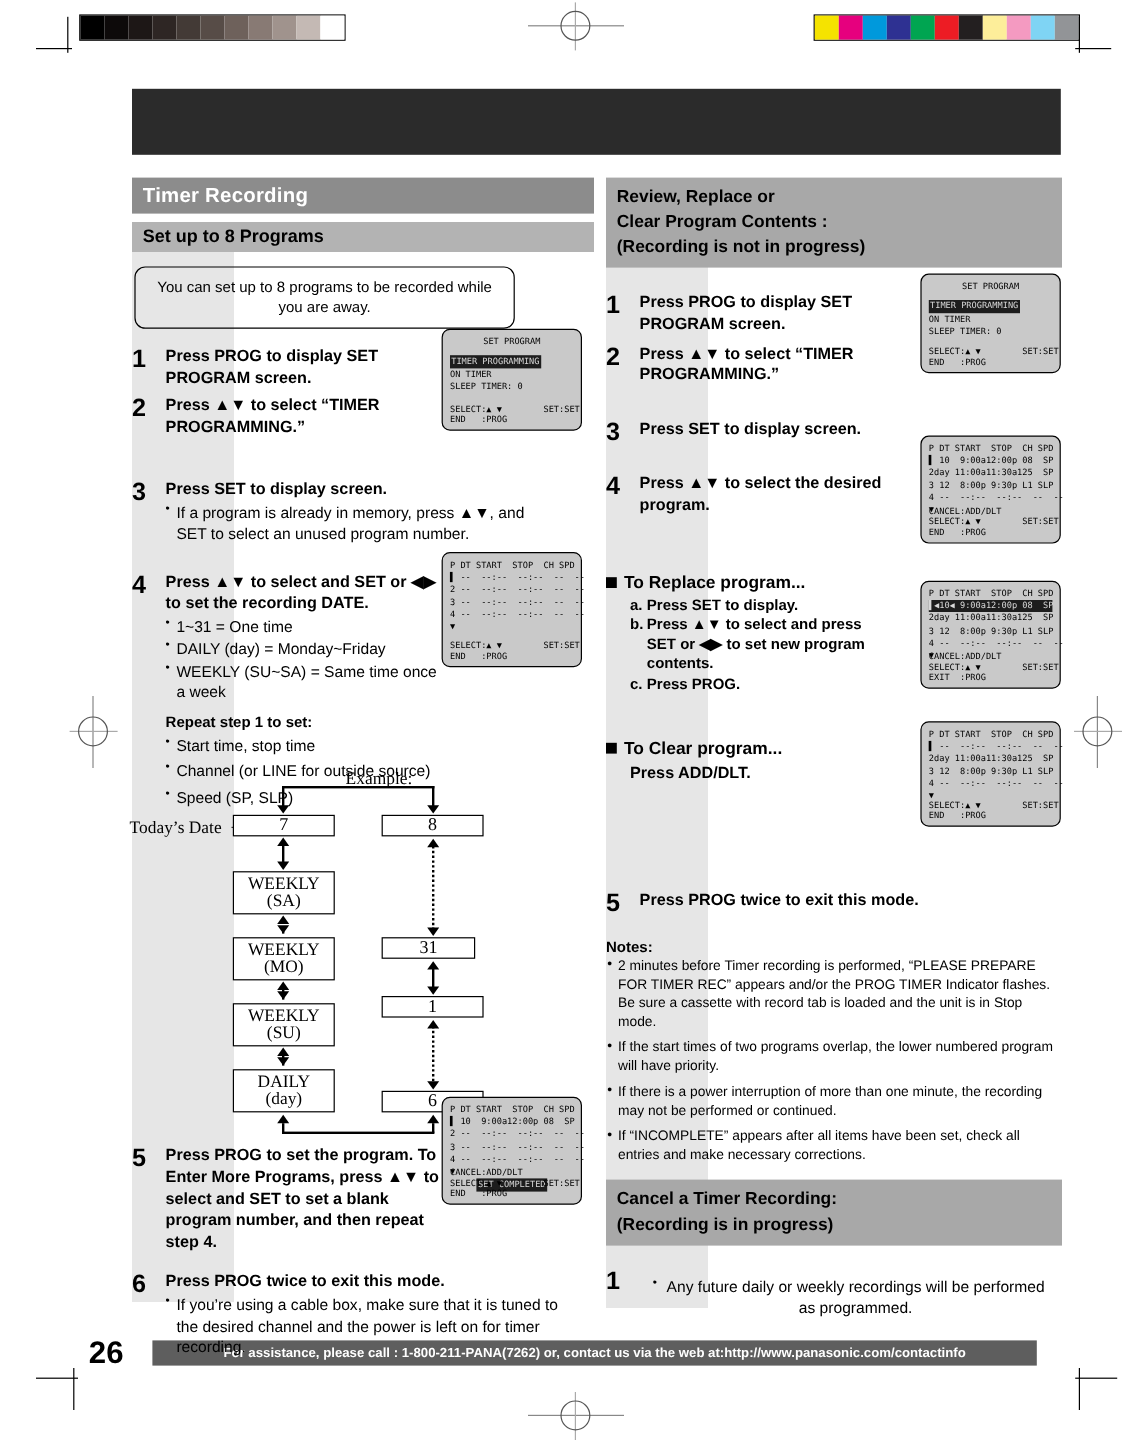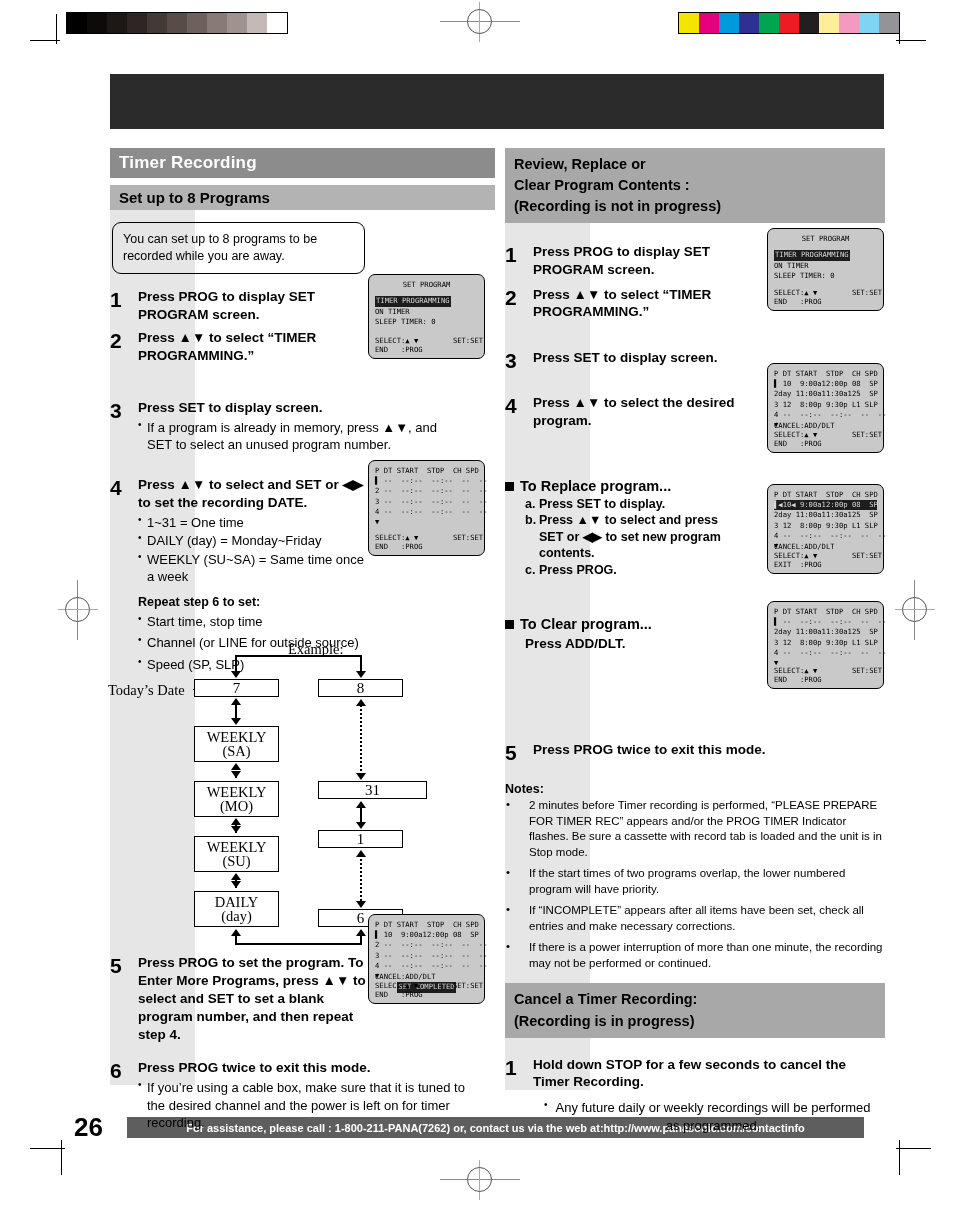--- a/index.html
+++ b/index.html
@@ -48,22 +48,22 @@
     padding:4px 0 4px 9px; margin-top:7px;
   }
   .hdr-grey {
     background:#a8a8a8; color:#000; font-size:14.5px; font-weight:bold;
     padding:6px 0 6px 9px; line-height:1.45;
   }
 
   .callout {
     border:1px solid #000; border-radius:9px;
     margin:12px 0 0 0; padding:8px 10px;
-    font-size:12.5px; line-height:1.35; width:253px; margin-left:2px;
-    position:relative; z-index:2; background:transparent;
+    font-size:12.5px; line-height:1.35; width:317px; margin-left:2px;
+    position:relative; z-index:2; background:transparent;text-align:center;
   }
 
   
   .step { position:relative; display:flex; align-items:flex-start; z-index:2; }
   .num {
     font-size:21px; font-weight:bold; width:28px; flex:0 0 28px;
     line-height:1.05; padding-top:1px;
   }
   .stxt { font-size:13.5px; font-weight:bold; line-height:1.32; }
   .bullets { list-style:none; font-weight:normal; font-size:13px; line-height:1.35; margin-top:2px;}
@@ -98,21 +98,21 @@
   .dline { position:absolute; width:0; border-left:2px dotted #000; }
   .arw { position:absolute; width:0; height:0; border-left:5px solid transparent; border-right:5px solid transparent; }
   .arw.dn { border-top:7px solid #000; }
   .arw.up { border-bottom:7px solid #000; }
   .flabel { position:absolute; font-family:"Liberation Serif", serif; font-size:14.5px; }
   .exlabel { position:absolute; font-family:"Liberation Serif", serif; font-size:14.5px; }
 
   
   .notes-t { font-size:12.5px; font-weight:bold; margin-bottom:2px; }
   .notes { list-style:none; font-size:11.5px; line-height:1.35; }
-  .notes li { position:relative; padding-left:24px; margin-bottom:6px; }
+  .notes li { position:relative; padding-left:10px; margin-bottom:6px; }
   .notes li:before { content:"•"; position:absolute; left:1px; top:-1px; }
 
   .sqhdr { font-size:14.5px; font-weight:bold; display:flex; align-items:baseline; }
   .sq { width:9px; height:9px; background:#000; margin-right:6px; display:inline-block; flex:0 0 9px;}
   .abc { list-style:none; font-size:12.5px; font-weight:bold; line-height:1.32; margin-left:20px; margin-top:2px;}
   .abc li { display:flex; }
   .abc .k { width:14px; flex:0 0 14px; }
 
   
   .pagenum { position:absolute; left:74px; top:1112px; font-size:26px; font-weight:bold; }
@@ -239,21 +239,21 @@
 
     <div class="step" style="margin-top:22px;">
       <div class="num">4</div>
       <div style="width:235px;">
         <div class="stxt">Press ▲▼ to select and SET or ◀▶ to set the recording DATE.</div>
         <ul class="bullets">
           <li>1~31 = One time</li>
           <li>DAILY (day) = Monday~Friday</li>
           <li>WEEKLY (SU~SA) = Same time once a week</li>
         </ul>
-        <div class="sublabel">Repeat step 6 to set:</div>
+        <div class="sublabel">Repeat step 1 to set:</div>
         <ul class="bullets sp">
           <li>Start time, stop time</li>
           <li>Channel (or LINE for outside source)</li>
           <li>Speed (SP, SLP)</li>
         </ul>
       </div>
     </div>
 
     <div class="lcd" style="position:absolute; left:258px; top:312px; width:117px; height:96px;">
       <pre>P DT START  STOP  CH SPD</pre>
@@ -319,21 +319,21 @@
       </div>
       <div>
         <div class="vline" style="left:65px; top:222px; height:13px;"></div>
         <div class="arw up" style="left:61px; top:220px;"></div>
         <div class="arw dn" style="left:61px; top:228px;"></div>
       </div>
 
       <div class="fbox" style="left:148px; top:26px; width:85px; height:18px;">
         <span>8</span>
       </div>
-      <div class="fbox" style="left:148px; top:128px; width:109px; height:18px;">
+      <div class="fbox" style="left:148px; top:128px; width:78px; height:18px;">
         <span>31</span>
       </div>
       <div class="fbox" style="left:148px; top:177px; width:85px; height:18px;">
         <span>1</span>
       </div>
       <div class="fbox" style="left:148px; top:256px; width:85px; height:18px;">
         <span>6</span>
       </div>
 
       <div>
@@ -519,34 +519,33 @@
     <div class="step" style="margin-top:88px;">
       <div class="num">5</div>
       <div class="stxt" style="width:300px;">Press PROG twice to exit this mode.</div>
     </div>
 
     <div style="margin-top:18px; position:relative; z-index:2;">
       <div class="notes-t">Notes:</div>
       <ul class="notes">
         <li>2 minutes before Timer recording is performed, “PLEASE PREPARE FOR TIMER REC” appears and/or the PROG TIMER Indicator flashes. Be sure a cassette with record tab is loaded and the unit is in Stop mode.</li>
         <li>If the start times of two programs overlap, the lower numbered program will have priority.</li>
+        <li>If there is a power interruption of more than one minute, the recording may not be performed or continued.</li>
         <li>If “INCOMPLETE” appears after all items have been set, check all entries and make necessary corrections.</li>
-        <li>If there is a power interruption of more than one minute, the recording may not be performed or continued.</li>
       </ul>
     </div>
 
     <div class="hdr-grey" style="margin-top:12px; position:relative; z-index:2;">
       <div>Cancel a Timer Recording:</div>
       <div>(Recording is in progress)</div>
     </div>
 
     <div class="step" style="margin-top:18px;">
       <div class="num">1</div>
       <div style="width:340px;">
-        <div class="stxt">Hold down STOP for a few seconds to cancel the Timer Recording.</div>
         <ul class="bullets" style="margin-top:8px; margin-left:11px;text-align:center;">
           <li>Any future daily or weekly recordings will be performed as programmed.</li>
         </ul>
       </div>
     </div>
 
   </div>
 
   <div class="pagenum">26</div>
   <div class="footbar">For assistance, please call : 1-800-211-PANA(7262) or, contact us via the web at:http://www.panasonic.com/contactinfo</div>

